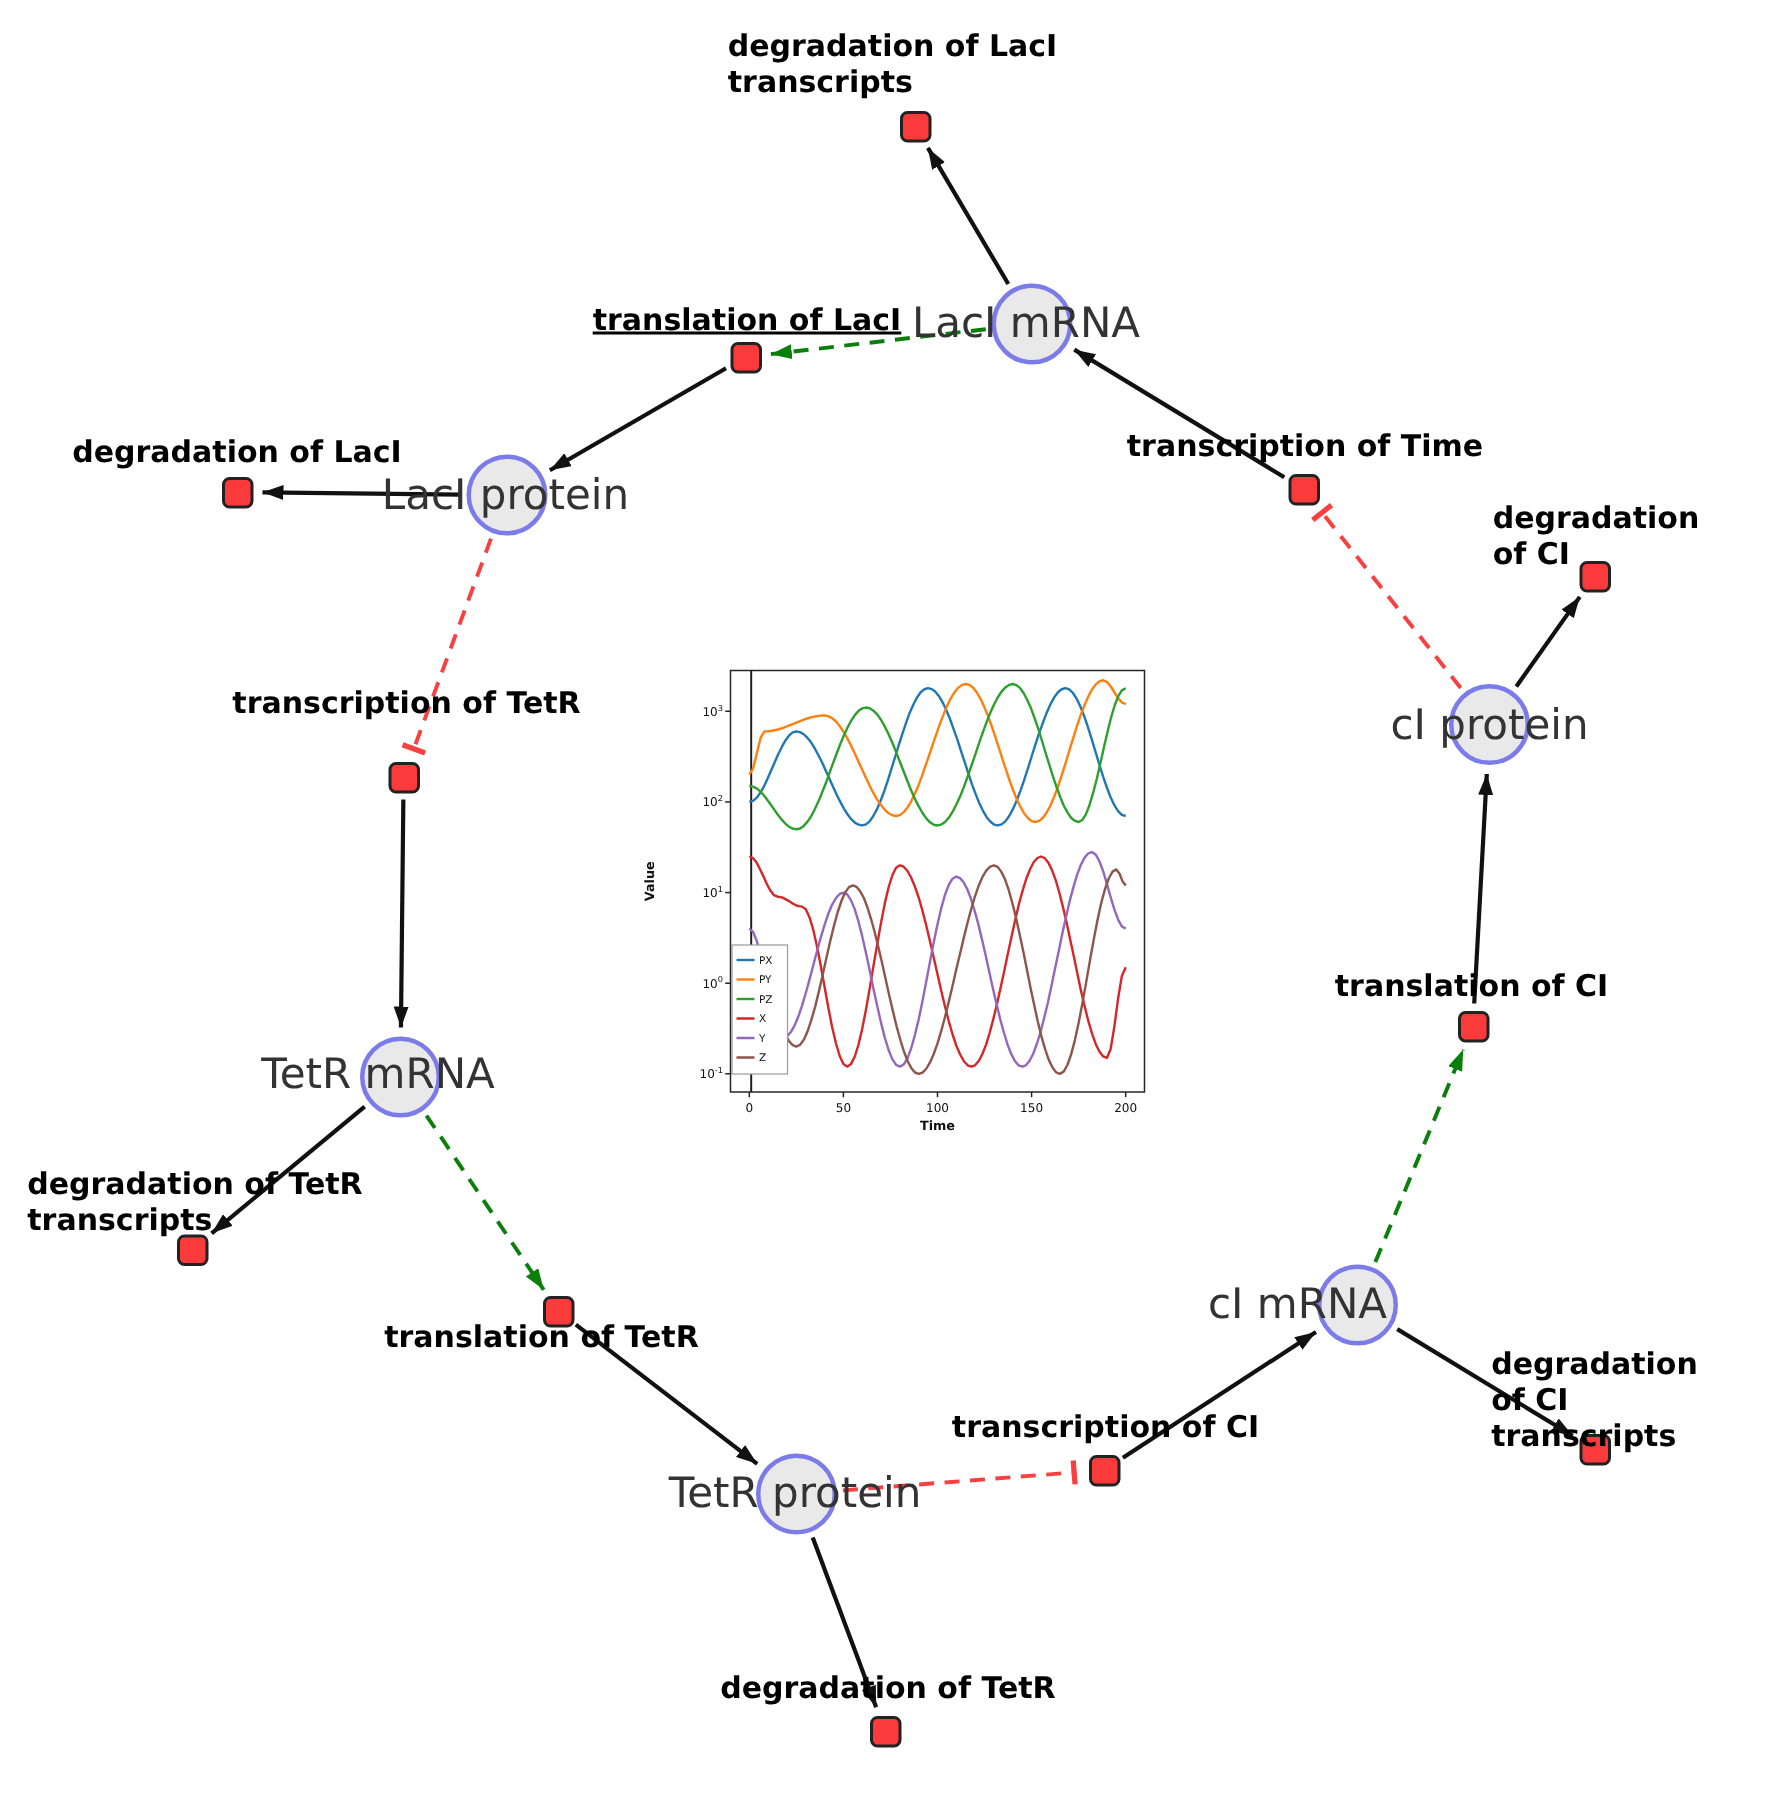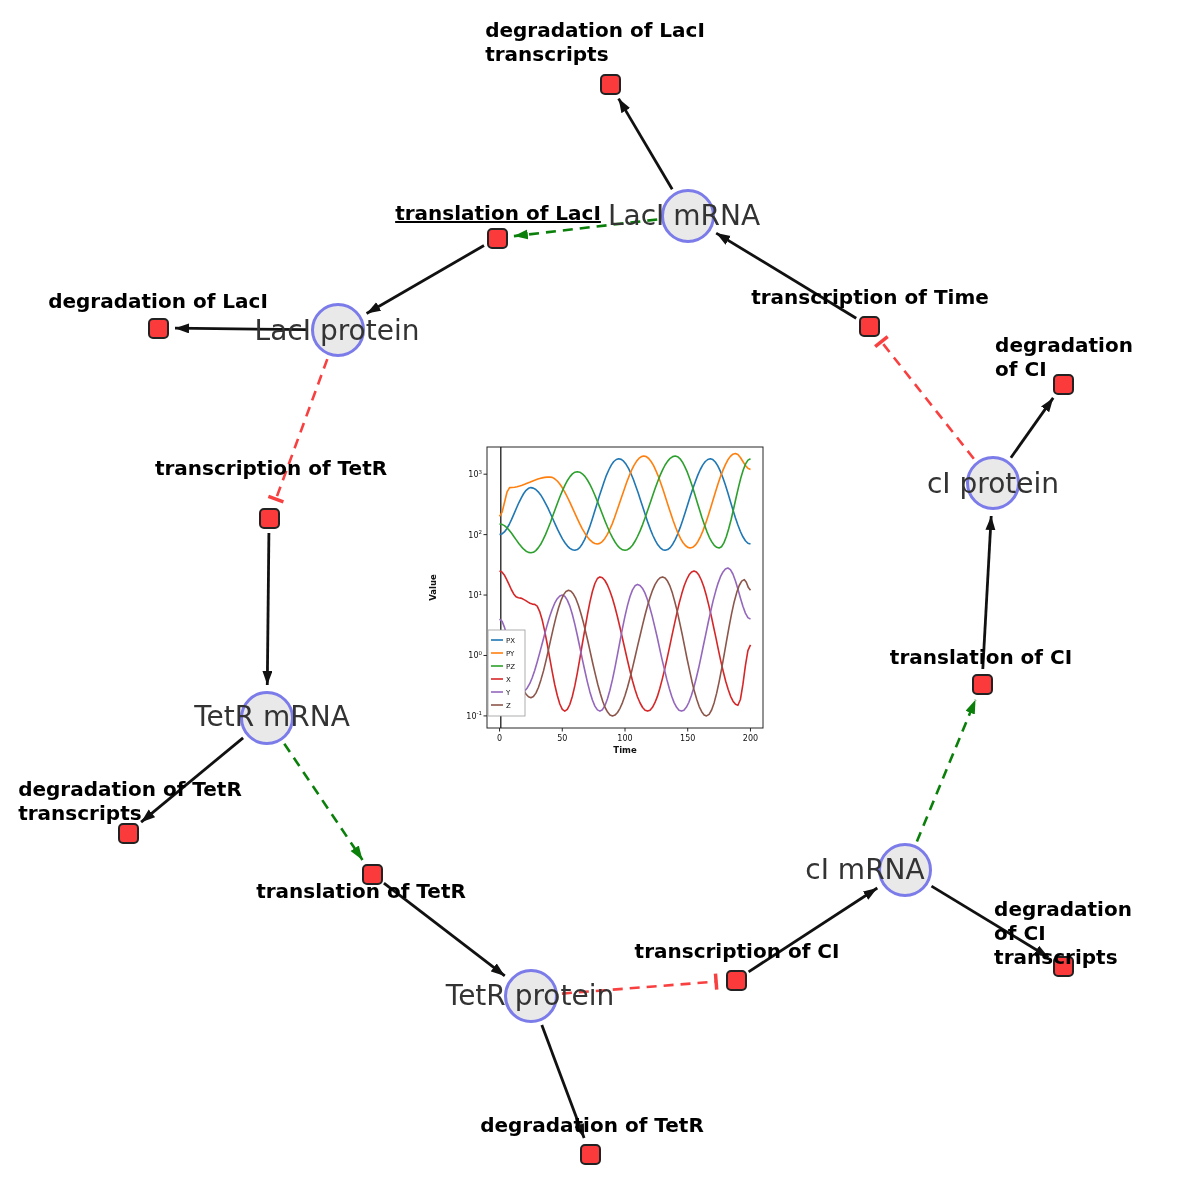--- a/index.html
+++ b/index.html
@@ -53,21 +53,21 @@
       <line x1="561.9" y1="993.6" x2="716.1" y2="981.6" stroke="#f84040" stroke-width="2.6" stroke-dasharray="10 7" marker-end="url(#teeR)"></line>
       <line x1="973.8" y1="458.7" x2="881.4" y2="341.7" stroke="#f84040" stroke-width="2.6" stroke-dasharray="10 7" marker-end="url(#teeR)"></line>
     </svg>
 
   <div id="nodes">
       <div class="species-node" style="left: 661px; top: 189px;"></div>
       <div class="species-label" style="left: 684px; top: 215px;">LacI mRNA</div>
       <div class="species-node" style="left: 311px; top: 303px;"></div>
       <div class="species-label" style="left: 337px; top: 330px;">LacI protein</div>
       <div class="species-node" style="left: 240px; top: 691px;"></div>
-      <div class="species-label" style="left: 272px; top: 716px;">TetR mRNA</div>
+      <div class="species-label" style="left: 252px; top: 716px;">TetR mRNA</div>
       <div class="species-node" style="left: 504px; top: 969px;"></div>
       <div class="species-label" style="left: 530px; top: 995px;">TetR protein</div>
       <div class="species-node" style="left: 878px; top: 843px;"></div>
       <div class="species-label" style="left: 865px; top: 869px;">cI mRNA</div>
       <div class="species-node" style="left: 966px; top: 456px;"></div>
       <div class="species-label" style="left: 993px; top: 483px;">cI protein</div>
       <div class="reaction-node" style="left: 599.5px; top: 73.5px;"></div>
       <div class="reaction-label" style="left: 595px; top: 42px;">degradation of LacI
 transcripts</div>
       <div class="reaction-node" style="left: 486.5px; top: 227.5px;"></div>

